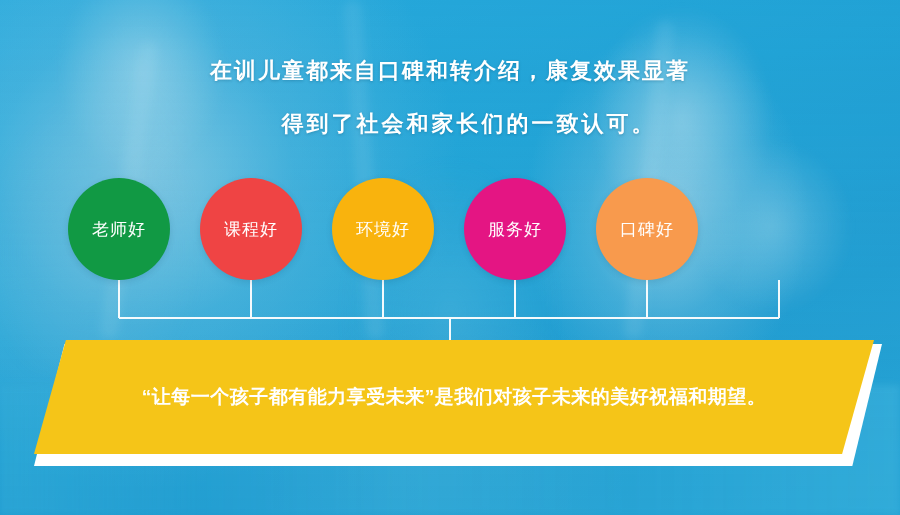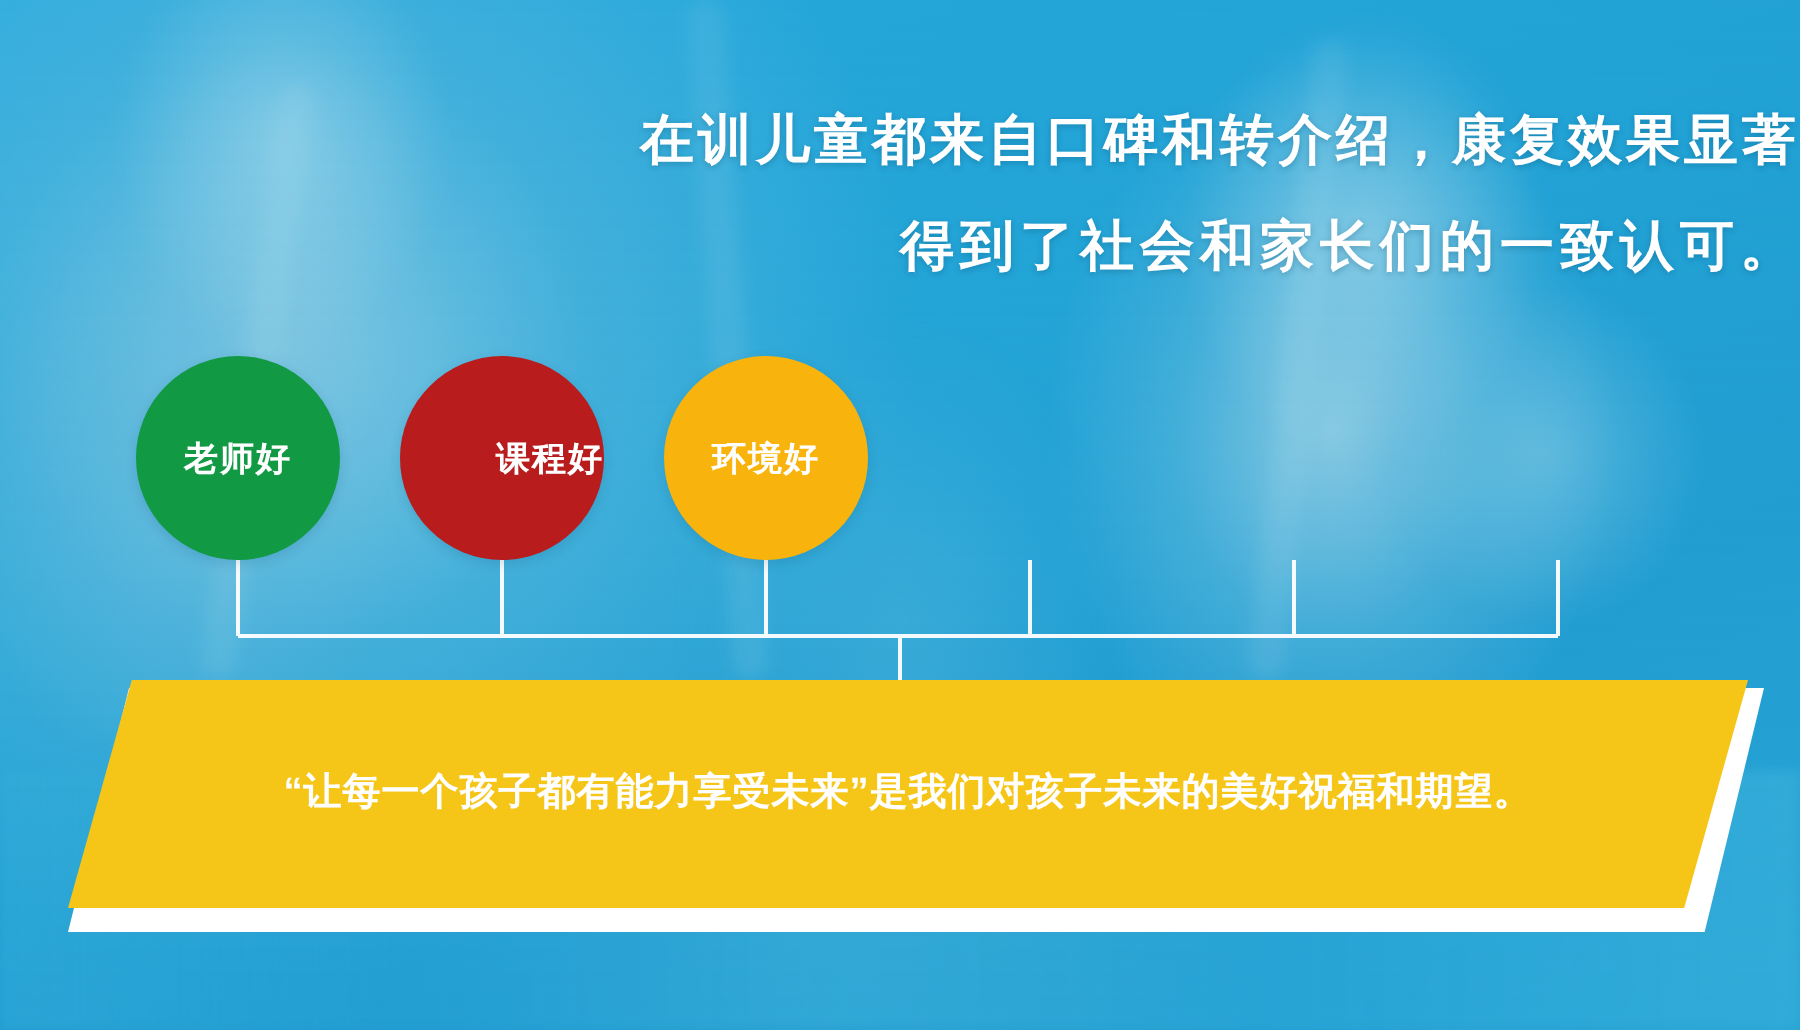--- a/index.html
+++ b/index.html
@@ -59,36 +59,36 @@
   }
   .bg-tint {
     position:absolute; inset:0;
     background:linear-gradient(180deg, rgba(45,178,222,0.30) 0%, rgba(41,170,216,0.20) 55%, rgba(45,178,222,0.28) 100%);
     mix-blend-mode:multiply;
   }
 
   
   .headline {
     position:absolute; left:0; right:0; top:44px;
-    text-align:right; color:#ffffff;
-    font-size:27px; font-weight:bold; letter-spacing:2px;
+    text-align:center; color:#ffffff;
+    font-size:22px; font-weight:bold; letter-spacing:2px;
     line-height:53px;
     text-shadow:0 1px 3px rgba(0,60,90,0.28);
   }
   .headline .l2 { letter-spacing:3px;margin-left:38px; }
 
   
   .bracket { position:absolute; left:0; top:0; width:900px; height:515px; pointer-events:none; }
 
   
   .circles { position:absolute; left:0; top:178px; width:900px; height:105px; }
   .circle {
     position:absolute; width:102px; height:102px; border-radius:50%;
     display:flex; align-items:center; justify-content:center;
-    color:#ffffff; font-size:17px; font-weight:bold; letter-spacing:1px;
+    color:#ffffff; font-size:17px; font-weight:normal; letter-spacing:1px;
     box-shadow:0 2px 6px rgba(0,55,85,0.14);
   }
 
   
   .banner-white {
     position:absolute; left:34px; top:344px; width:848px; height:122px;
     background:#ffffff;
     clip-path:polygon(3.6% 0%, 100% 0%, 96.5% 100%, 0% 100%);
   }
   .banner {
@@ -134,25 +134,31 @@
         <line x1="779" y1="280" x2="779" y2="318"></line>
         <line x1="119" y1="318" x2="779" y2="318"></line>
         <line x1="450" y1="318" x2="450" y2="348"></line>
       </g>
   </svg>
 
   <div class="circles">
       <div class="circle" style="left: 68px; top: 0px; background: rgb(17, 153, 68);">
         <span>老师好</span>
       </div>
-      <div class="circle" style="left: 200px; top: 0px; background: #b91c1c; justify-content: flex-end;">
+      <div class="circle" style="left: 200px; top: 0px; background: #ef4444;">
         <span>课程好</span>
       </div>
       <div class="circle" style="left: 332px; top: 0px; background: rgb(249, 179, 13); text-align: right;">
         <span>环境好</span>
+      </div>
+      <div class="circle" style="left: 464px; top: 0px; background: rgb(228, 21, 131);">
+        <span>服务好</span>
+      </div>
+      <div class="circle" style="left: 596px; top: 0px; background: rgb(248, 154, 77);">
+        <span>口碑好</span>
       </div>
     </div>
 
   <div class="banner-white"></div>
   <div class="banner"></div>
   <div class="banner-text">
     <div>“让每一个孩子都有能力享受未来”是我们对孩子未来的美好祝福和期望。</div>
   </div>
 
 </div>

